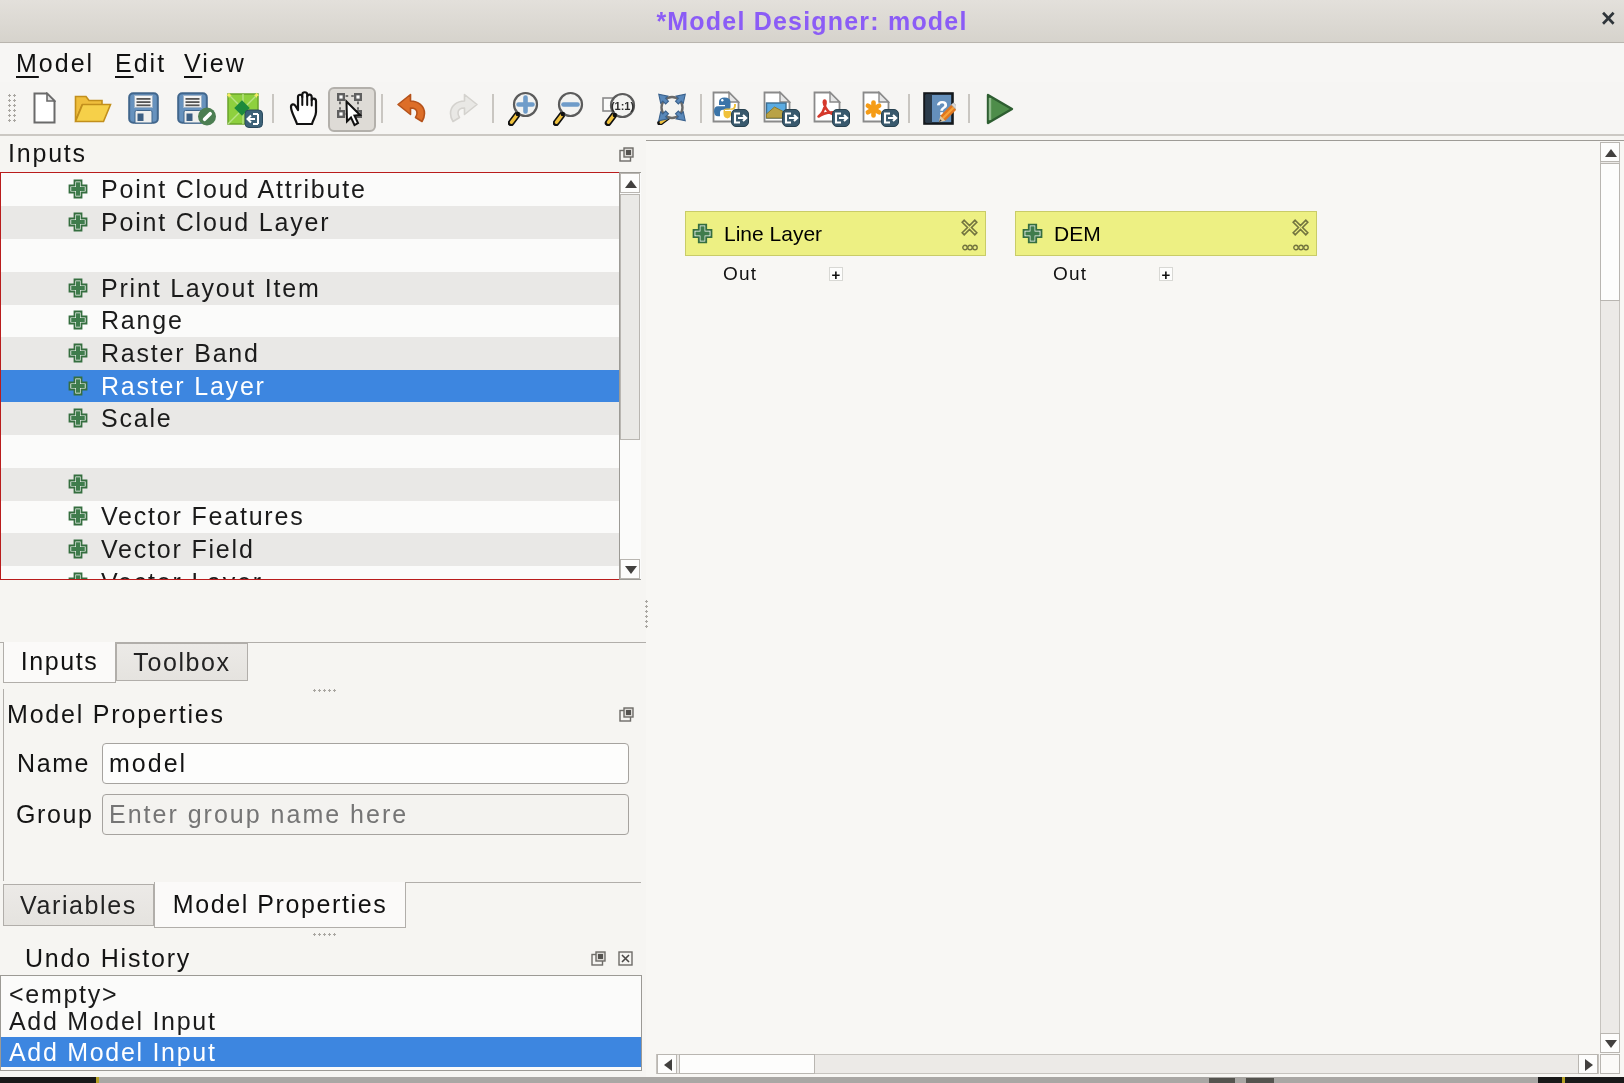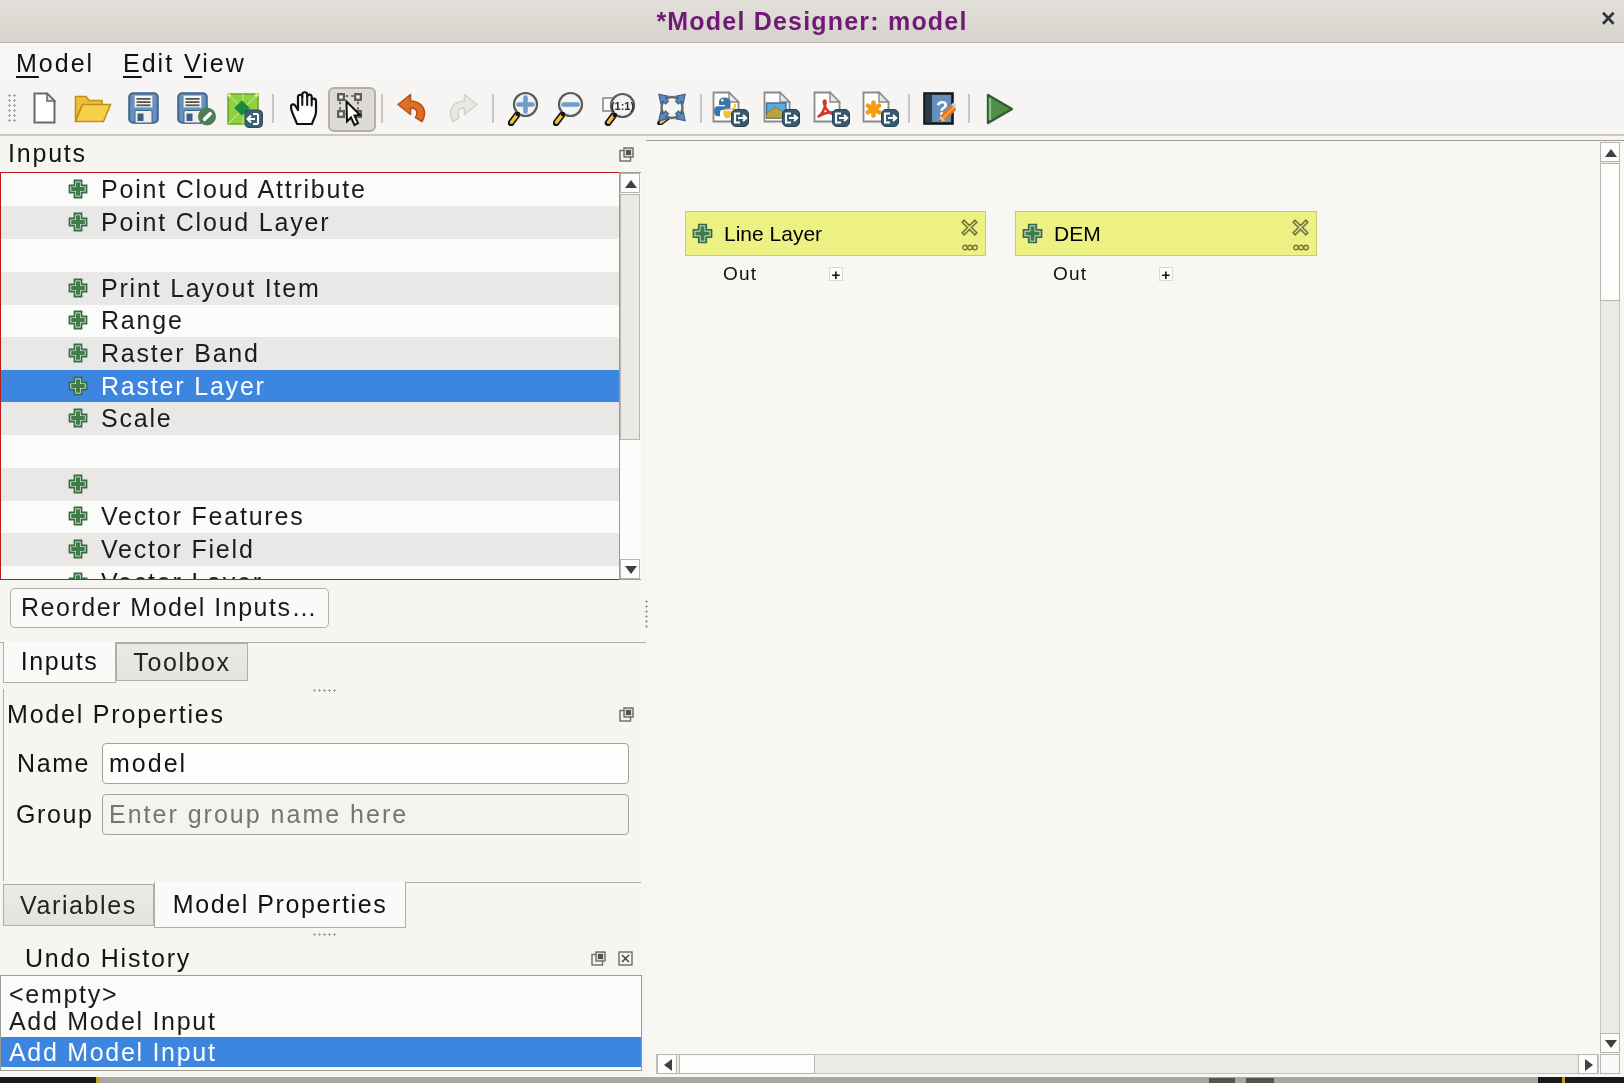--- a/index.html
+++ b/index.html
@@ -4,21 +4,21 @@
 <style>
   * { margin:0; padding:0; box-sizing:border-box; }
   html,body { width:1624px; height:1083px; overflow:hidden; }
   body { font-family:"Liberation Sans", sans-serif; position:relative; background:#f6f5f2; color:#1b1b1b; }
   .abs { position:absolute; }
 
   
   #titlebar { left:0; top:0; width:1624px; height:43px;
     background:linear-gradient(#e3e0db, #d6d3cc);
     border-bottom:1px solid #b9b5ae; }
-  #title-text { width:100%; top:7px; text-align:center; font-weight:bold; font-size:25px; color:#701a75; letter-spacing:1.2px;}
+  #title-text { width:100%; top:7px; text-align:center; font-weight:bold; font-size:25px; color:#8b5cf6; letter-spacing:1.2px;}
   #close-x { left:1601px; top:4px; font-size:25px; font-weight:bold; color:#2f353a; }
 
   
   #menubar { left:0; top:44px; width:1624px; height:38px; background:#f7f6f4; }
   .menu-item { top:5px; font-size:25px; color:#111; letter-spacing:2px; }
   .menu-item u { text-decoration-thickness:2px; text-underline-offset:4px; }
 
   
   #toolbar { left:0; top:82px; width:1624px; height:54px; background:#f6f5f3; border-bottom:2px solid #cbc8c3; }
   .tbsep { top:12px; width:2px; height:29px; background:#c9c6c1; }
@@ -101,21 +101,21 @@
     </symbol>
   </defs>
 </svg>
 
 <div class="abs" id="titlebar"></div>
 <div class="abs" id="title-text">*Model Designer: model</div>
 <div class="abs" id="close-x">×</div>
 
 <div class="abs" id="menubar"></div>
 <div class="abs menu-item" style="left:16px; top:49px;"><u>M</u>odel</div>
-<div class="abs menu-item" style="left:115px; top:49px;margin-left:8px;"><u>E</u>dit</div>
+<div class="abs menu-item" style="left:115px; top:49px;"><u>E</u>dit</div>
 <div class="abs menu-item" style="left:184px; top:49px;"><u>V</u>iew</div>
 
 <div class="abs" id="toolbar"></div>
 <div class="abs" id="selbtn"></div>
 <div class="abs dots-v" style="left:8px; top:93px;"></div>
 <div class="abs dots-v" style="left:13px; top:93px;"></div>
 <div class="abs tbsep" style="left:272px; top:94px;"></div>
 <div class="abs tbsep" style="left:381px; top:94px;"></div>
 <div class="abs tbsep" style="left:492px; top:94px;"></div>
 <div class="abs tbsep" style="left:700px; top:94px;"></div>
@@ -369,21 +369,20 @@
   <div class="abs" id="ilsb">
     <div class="sb-btn" style="left:0px; top:0px; width:20px; height:20px;">
       <div class="tri" style="left:4px; top:6px; border-left:6px solid transparent; border-right:6px solid transparent; border-bottom:8px solid #42403e;"></div>
     </div>
     <div class="sb-handle" style="left:0px; top:21px; width:20px; height:246px;"></div>
     <div class="sb-btn" style="left:0px; top:386px; width:20px; height:20px;">
       <div class="tri" style="left:4px; top:6px; border-left:6px solid transparent; border-right:6px solid transparent; border-top:8px solid #42403e;"></div>
     </div>
   </div>
 
-  <div class="abs" id="reorder-btn">Reorder Model Inputs…</div>
 
   <div class="hline" style="left:0; top:506px; width:646px;"></div>
   <div class="tab active" style="left:3px; top:506px; width:113px; height:41px; line-height:39px;">Inputs</div>
   <div class="tab inactive" style="left:116px; top:507px; width:132px; height:38px; line-height:36px;">Toolbox</div>
   <div class="dots-h" style="left:312px; top:553px;"></div>
 
   <div class="vline" style="left:3px; top:553px; height:192px;"></div>
   <div class="abs dock-title" style="left:7px; top:564px;">Model Properties</div>
   <svg class="abs flt-icon" style="left:619px; top:571px;">
       <use href="#flticon"></use>

